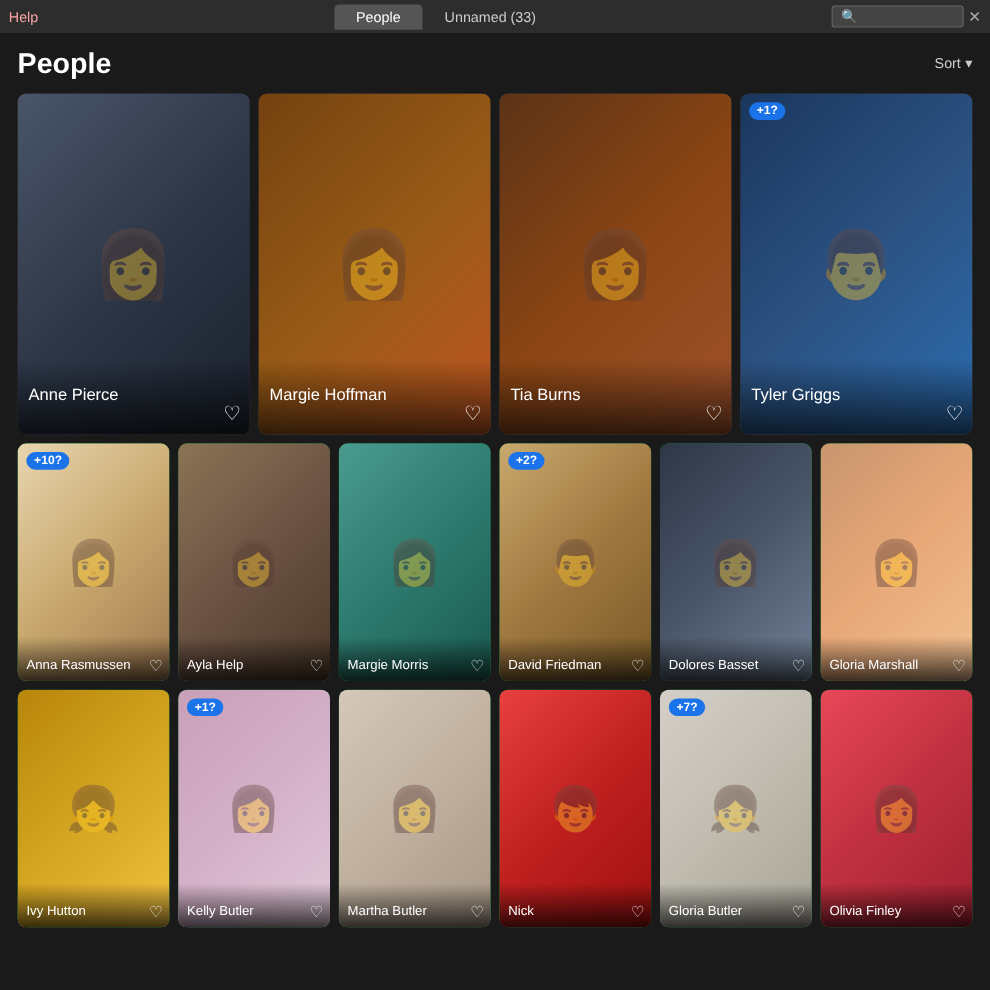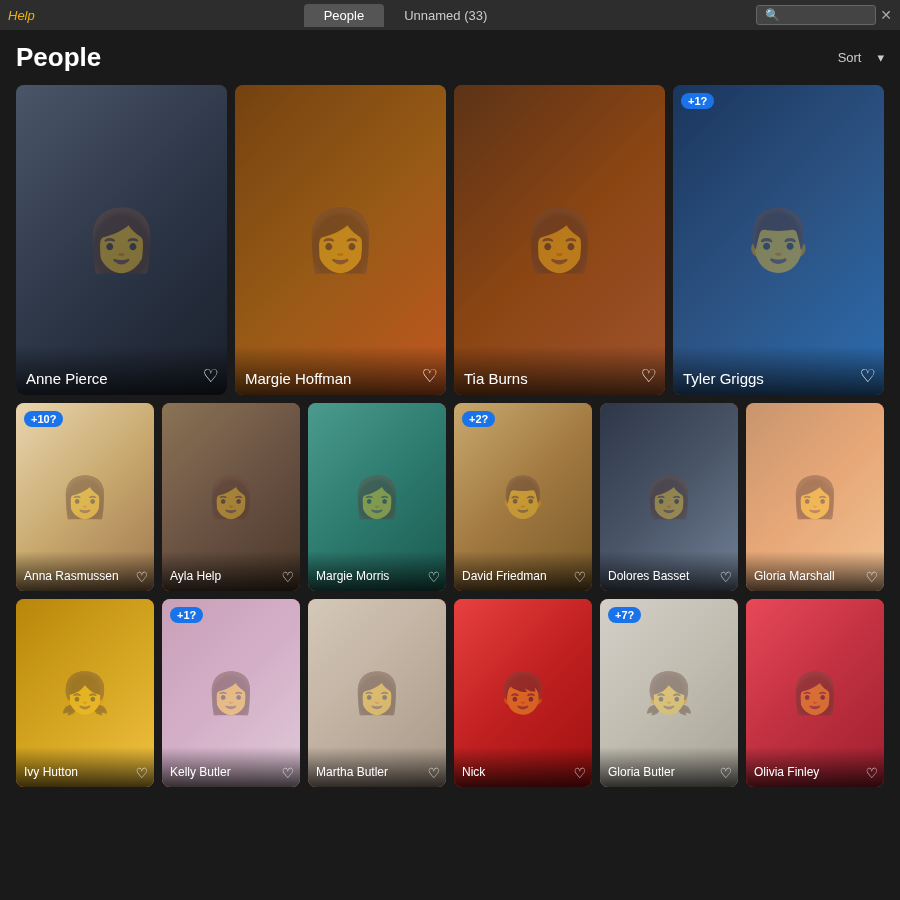--- a/index.html
+++ b/index.html
@@ -14,24 +14,23 @@
 
     
     .menu-bar {
       background: #2d2d2d;
       height: 30px;
       display: flex;
       align-items: center;
       padding: 0 8px;
     }
     .menu-bar-help {
-      color: #eab308;
+      color: #fca5a5;
       font-size: 13px;
       margin-right: 20px;
-      font-style: italic;
     }
     .tabs-area {
       display: flex;
       flex: 1;
       justify-content: center;
       gap: 0;
     }
     .tab {
       padding: 4px 20px;
       font-size: 13px;
@@ -82,21 +81,21 @@
       color: #fff;
     }
     .sort-btn {
       background: transparent;
       border: none;
       color: #ccc;
       font-size: 13px;
       cursor: pointer;
       display: flex;
       align-items: center;
-      gap: 16px;
+      gap: 4px;
     }
 
     
     .people-grid {
       padding: 8px 16px;
       overflow-y: auto;
       height: calc(900px - 30px - 52px);
     }
     .grid-row {
       display: flex;
@@ -118,45 +117,45 @@
       width: 100%;
       height: 100%;
       object-fit: cover;
     }
     .card-large .card-label {
       position: absolute;
       bottom: 0;
       left: 0;
       right: 0;
       background: linear-gradient(transparent, rgba(0,0,0,0.7));
-      padding: 24px 10px 8px;
+      padding: 24px 10px 27px;
       font-size: 15px;
       font-weight: 500;
       color: #fff;
     }
     .card-large .heart-btn {
       position: absolute;
       bottom: 8px;
       right: 8px;
       color: #fff;
       font-size: 18px;
       cursor: pointer;
       background: none;
       border: none;
     }
 
     
     .card-small {
       position: relative;
       border-radius: 8px;
       overflow: hidden;
-      background: #c2410c;
+      background: #15803d;
       cursor: pointer;
       flex: 1;
-      height: 188px;
+      height: 216px;
     }
     .card-small .card-img {
       width: 100%;
       height: 100%;
       object-fit: cover;
     }
     .card-small .card-label {
       position: absolute;
       bottom: 0;
       left: 0;

